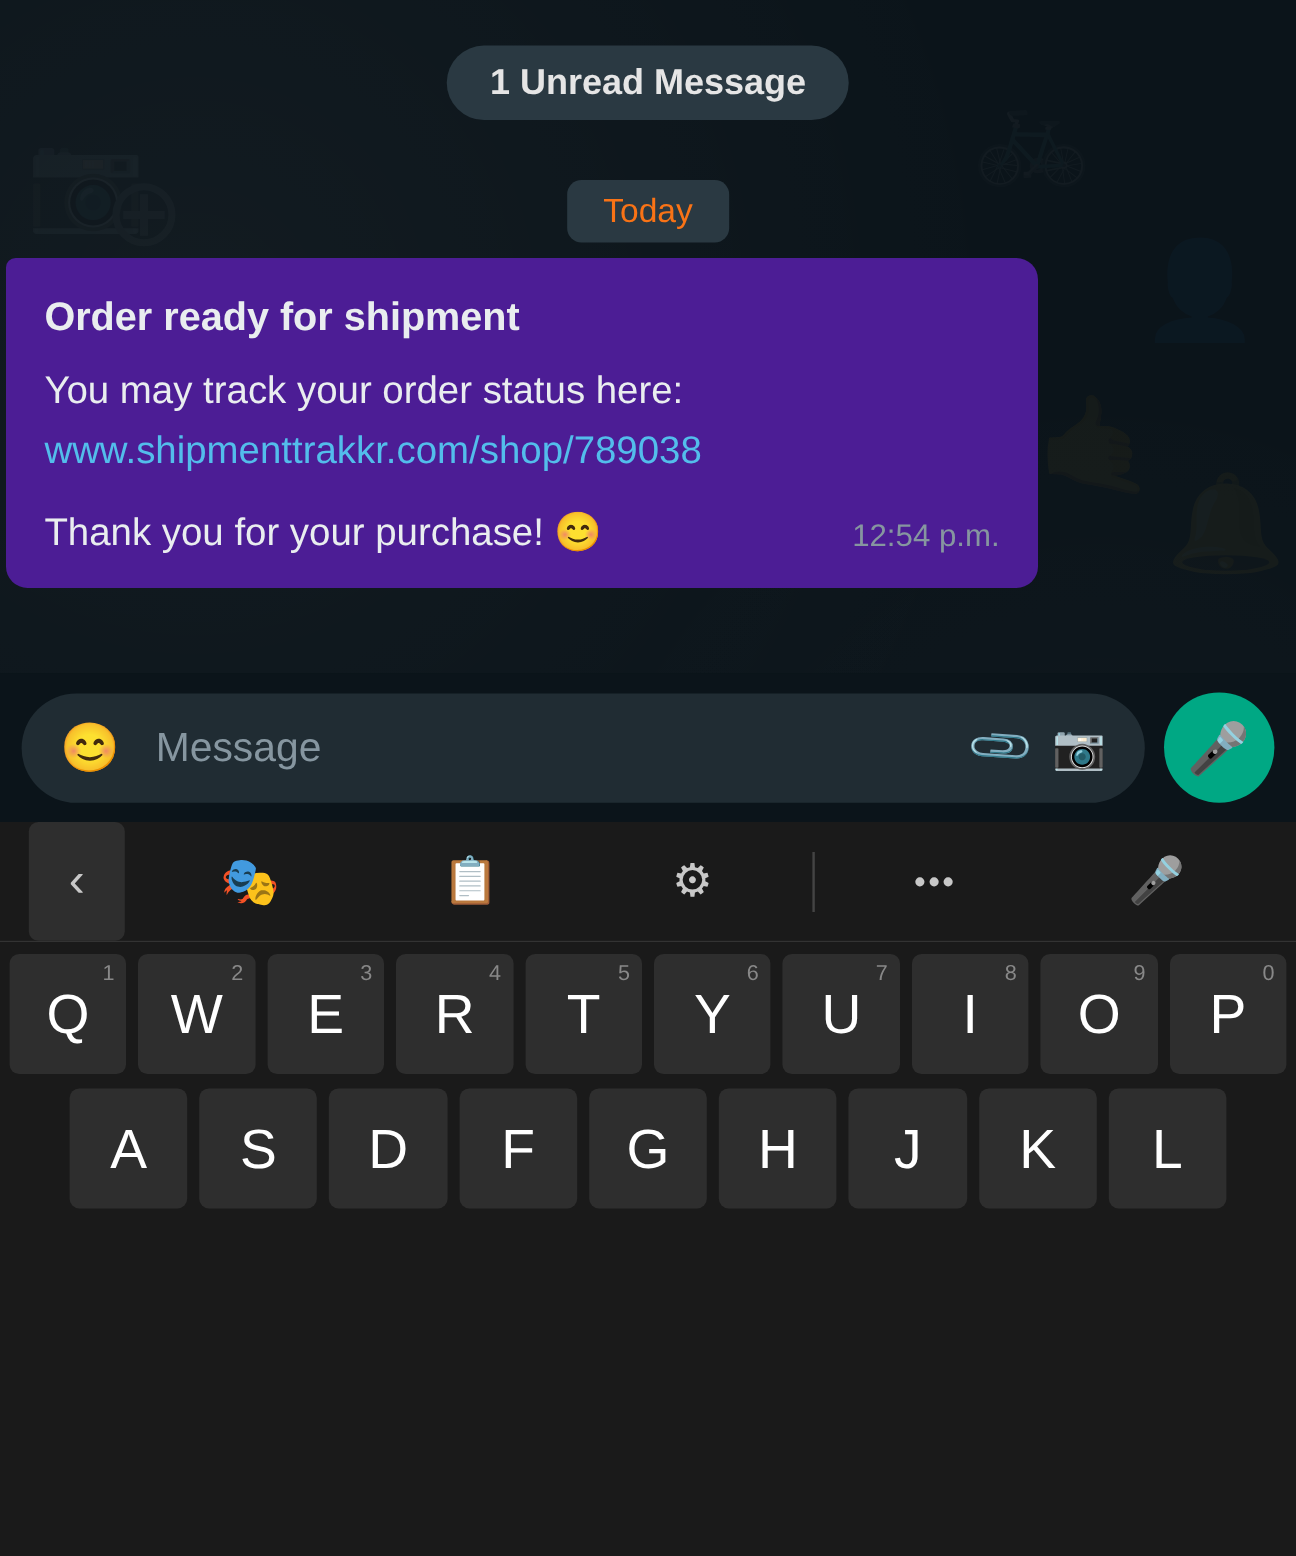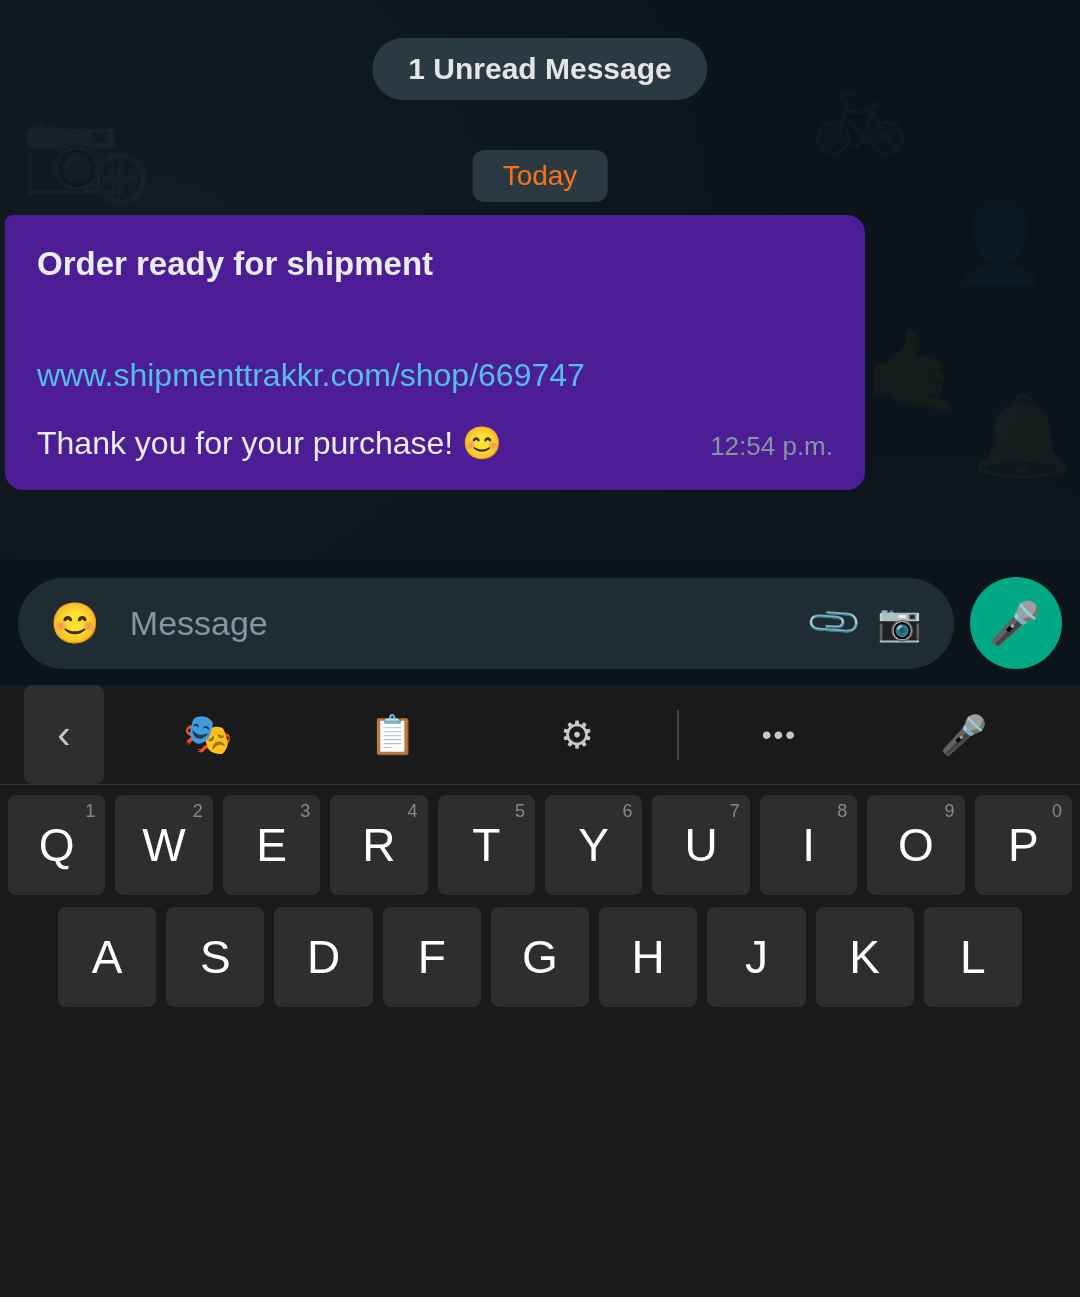--- a/index.html
+++ b/index.html
@@ -304,22 +304,22 @@
   <span>1 Unread Message</span>
 </div>
 
 <div class="today-label">
   <span>Today</span>
 </div>
 
 <div class="message-bubble">
   <div class="message-title">Order ready for shipment</div>
   <div class="message-body">
-    <br>
-    <a class="message-link" href="#">www.shipmenttrakkr.com/shop/669747</a>
+    <span>You may track your order status here:</span><br>
+    <a class="message-link" href="#">www.shipmenttrakkr.com/shop/789038</a>
   </div>
   <div class="message-footer">
     <div class="message-footer-text">Thank you for your purchase! 😊</div>
     <div class="message-time">12:54 p.m.</div>
   </div>
 </div>
 
 <div class="input-bar">
   <div class="input-field">
     <span class="input-emoji-icon">😊</span>

